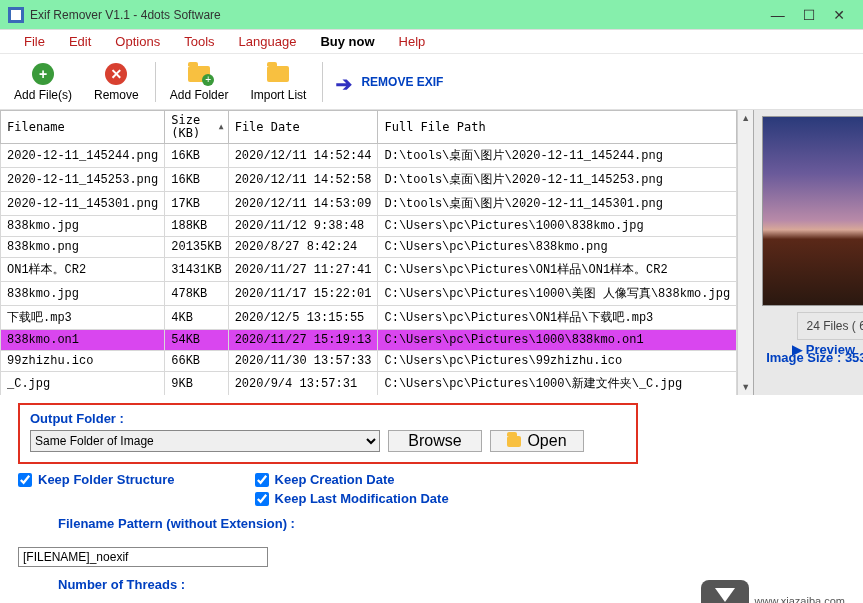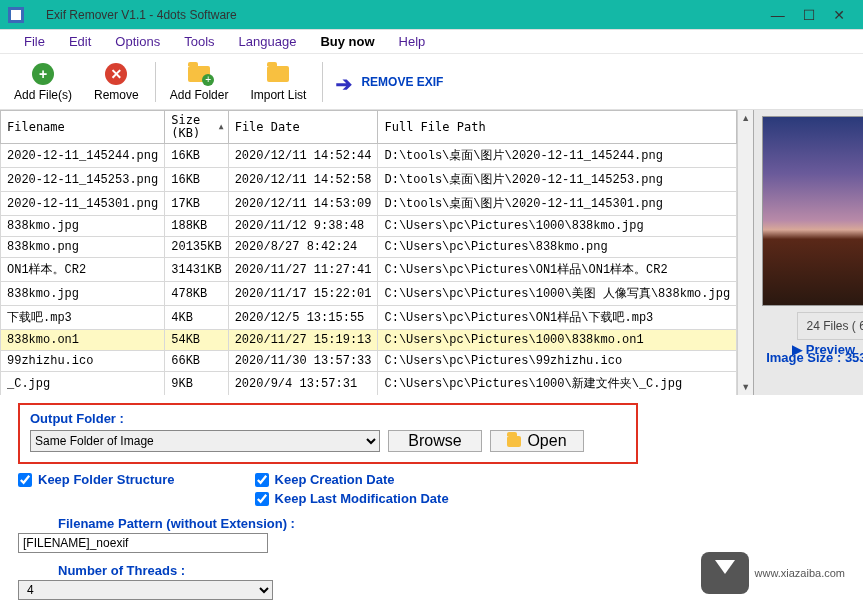--- a/index.html
+++ b/index.html
@@ -1,57 +1,57 @@
 <!DOCTYPE html>
 <html><head>
 <meta charset="utf-8">
 <style>
 * { box-sizing: border-box; margin: 0; padding: 0; }
 body { font-family: "Segoe UI", Tahoma, sans-serif; font-size: 12px; background: #fff; width: 863px; height: 603px; overflow: hidden; position: relative; }
-.titlebar { height: 30px; background: #14b8a6; border-bottom: 1px solid #ddd; display: flex; align-items: center; padding: 0 8px; gap: 16px; }
+.titlebar { height: 30px; background: #86efac; border-bottom: 1px solid #ddd; display: flex; align-items: center; padding: 0 8px; }
 .titlebar .icon { width: 16px; height: 16px; margin-right: 6px; }
 .titlebar .title { flex: 1; font-size: 12px; color: #333; }
 .titlebar .winbtns { display: flex; gap: 18px; font-size: 14px; color: #333; padding-right: 10px; }
 .menubar { height: 24px; display: flex; align-items: center; padding: 0 12px; gap: 0; border-bottom: 1px solid #e8e8e8; }
-.menubar .mitem { padding: 3px 12px; font-size: 13px; color: #4c1d95; }
+.menubar .mitem { padding: 3px 12px; font-size: 13px; color: #b91c1c; }
 .menubar .mitem.buy { font-weight: bold; color: #000; }
 .toolbar { height: 56px; display: flex; align-items: center; padding: 0 4px; border-bottom: 1px solid #e0e0e0; }
 .toolbar .tbtn { display: flex; flex-direction: column; align-items: center; justify-content: center; padding: 4px 10px; font-size: 12px; color: #000; margin-right: 2px; }
 .toolbar .tbtn .ticon { width: 24px; height: 24px; margin-bottom: 2px; display: flex; align-items: center; justify-content: center; }
 .toolbar .sep { width: 1px; height: 40px; background: #ccc; margin: 0 4px; }
 .toolbar .remove-exif { color: #0040c0; font-weight: bold; margin-left: 8px; display: flex; align-items: center; }
 .toolbar .remove-exif .ticon { width: 20px; height: 20px; margin-right: 6px; }
 .main { display: flex; height: 285px; }
 .table-wrap { flex: 1; border-right: 1px solid #aaa; position: relative; display: flex; }
 .table-inner { flex: 1; overflow: auto; }
 .scrollbar-v { width: 16px; background: #f0f0f0; border-left: 1px solid #d0d0d0; position: relative; }
 .scrollbar-v .arrow { height: 16px; display: flex; align-items: center; justify-content: center; font-size: 9px; color: #555; }
 table { border-collapse: collapse; width: 100%; font-family: "Consolas", "Courier New", monospace; font-size: 12px; }
 th { background: #fff; border: 1px solid #c0c0c0; padding: 3px 6px; text-align: left; font-weight: normal; font-family: "Consolas", monospace; font-size: 12px; position: relative; }
 th .sort { position: absolute; right: 4px; top: 50%; transform: translateY(-50%); font-size: 8px; color: #555; }
 td { border: 1px solid #d8d8d8; padding: 3px 6px; white-space: nowrap; }
-tr.sel td { background: #fef9c3; margin-left: 44px; }
+tr.sel td { background: #d946ef; margin-left: 44px; }
 .preview-pane { width: 220px; background: #e8e8e8; display: flex; flex-direction: column; align-items: center; padding: 6px 2px 0 8px; }
 .preview-img { width: 200px; height: 190px; background: linear-gradient(to bottom, #2a3a7a 0%, #6a5a9a 30%, #b88aa8 55%, #d8a898 60%, #5a2818 65%, #2a1810 100%); border: 1px solid #999; position: relative; overflow: hidden; }
 .preview-img::after { content: ""; position: absolute; right: 30px; bottom: 40px; width: 45px; height: 55px; background: #4a2818; border-top: 10px solid #7a5838; }
 .preview-info { background: #e8e8e8; color: #444; font-size: 12px; padding: 6px 8px; border: 1px solid #ccc; margin-top: 6px; white-space: nowrap; }
 .preview-btn { color: #0040c0; font-weight: bold; font-size: 13px; position: absolute; right: 8px; top: 342px; }
 .img-size { color: #0040c0; font-weight: bold; font-size: 13px; margin-top: 10px; align-self: flex-start; padding-left: 4px;}
 .bottom { padding: 8px 18px; position: relative; }
 .redbox { border: 2px solid #e03020; padding: 6px 10px 10px; width: 620px; }
 .redbox .lbl { color: #0040c0; font-weight: bold; font-size: 13px; margin-bottom: 4px; }
 .redrow { display: flex; gap: 8px; align-items: flex-end; }
 .redrow select { width: 350px; height: 22px; font-size: 12px; border: 1px solid #888; }
 .redrow .btn { width: 94px; height: 22px; border: 1px solid #aaa; background: #f2f2f2; display: flex; align-items: center; justify-content: center; gap: 6px; font-size: 16px; }
 .checks { display: flex; margin-top: 8px; gap: 80px; }
 .checks .col { display: flex; flex-direction: column; gap: 4px; }
 .chk { display: flex; align-items: center; gap: 6px; color: #0040c0; font-weight: bold; font-size: 13px; }
 .chk input { width: 14px; height: 14px; }
 .field-lbl { color: #0040c0; font-weight: bold; font-size: 13px; margin-top: 10px; margin-left: 40px; }
-.field-input { width: 250px; height: 20px; border: 1px solid #888; padding: 1px 4px; font-size: 12px; margin-top: 2px; }
+.field-input { width: 250px; height: 20px; border: 1px solid #888; padding: 1px 4px; font-size: 12px; margin-top: 16px; }
 .watermark { position: absolute; right: 18px; bottom: 14px; color: #555; font-size: 11px; display: flex; align-items: center; gap: 6px; }
 .watermark .wm-icon { width: 48px; height: 42px; background: #555; border-radius: 8px; position: relative; }
 .watermark .wm-icon::before { content: ""; position: absolute; left: 50%; top: 8px; transform: translateX(-50%); border-left: 10px solid transparent; border-right: 10px solid transparent; border-top: 14px solid #fff; }
 .icon-circle { width: 22px; height: 22px; border-radius: 50%; display: flex; align-items: center; justify-content: center; color: #fff; font-weight: bold; font-size: 14px; }
 .folder-icon { width: 22px; height: 16px; background: #f8c040; border-radius: 2px; position: relative; }
 .folder-icon::before { content: ""; position: absolute; top: -4px; left: 0; width: 10px; height: 4px; background: #f8c040; border-radius: 2px 2px 0 0; }
 .folder-icon .plus { position: absolute; right: -4px; bottom: -4px; width: 12px; height: 12px; border-radius: 50%; background: #3a9a3a; color: #fff; font-size: 10px; display: flex; align-items: center; justify-content: center; }
 .arrow-icon { font-size: 20px; color: #3030c0; }
 </style>
 </head>

